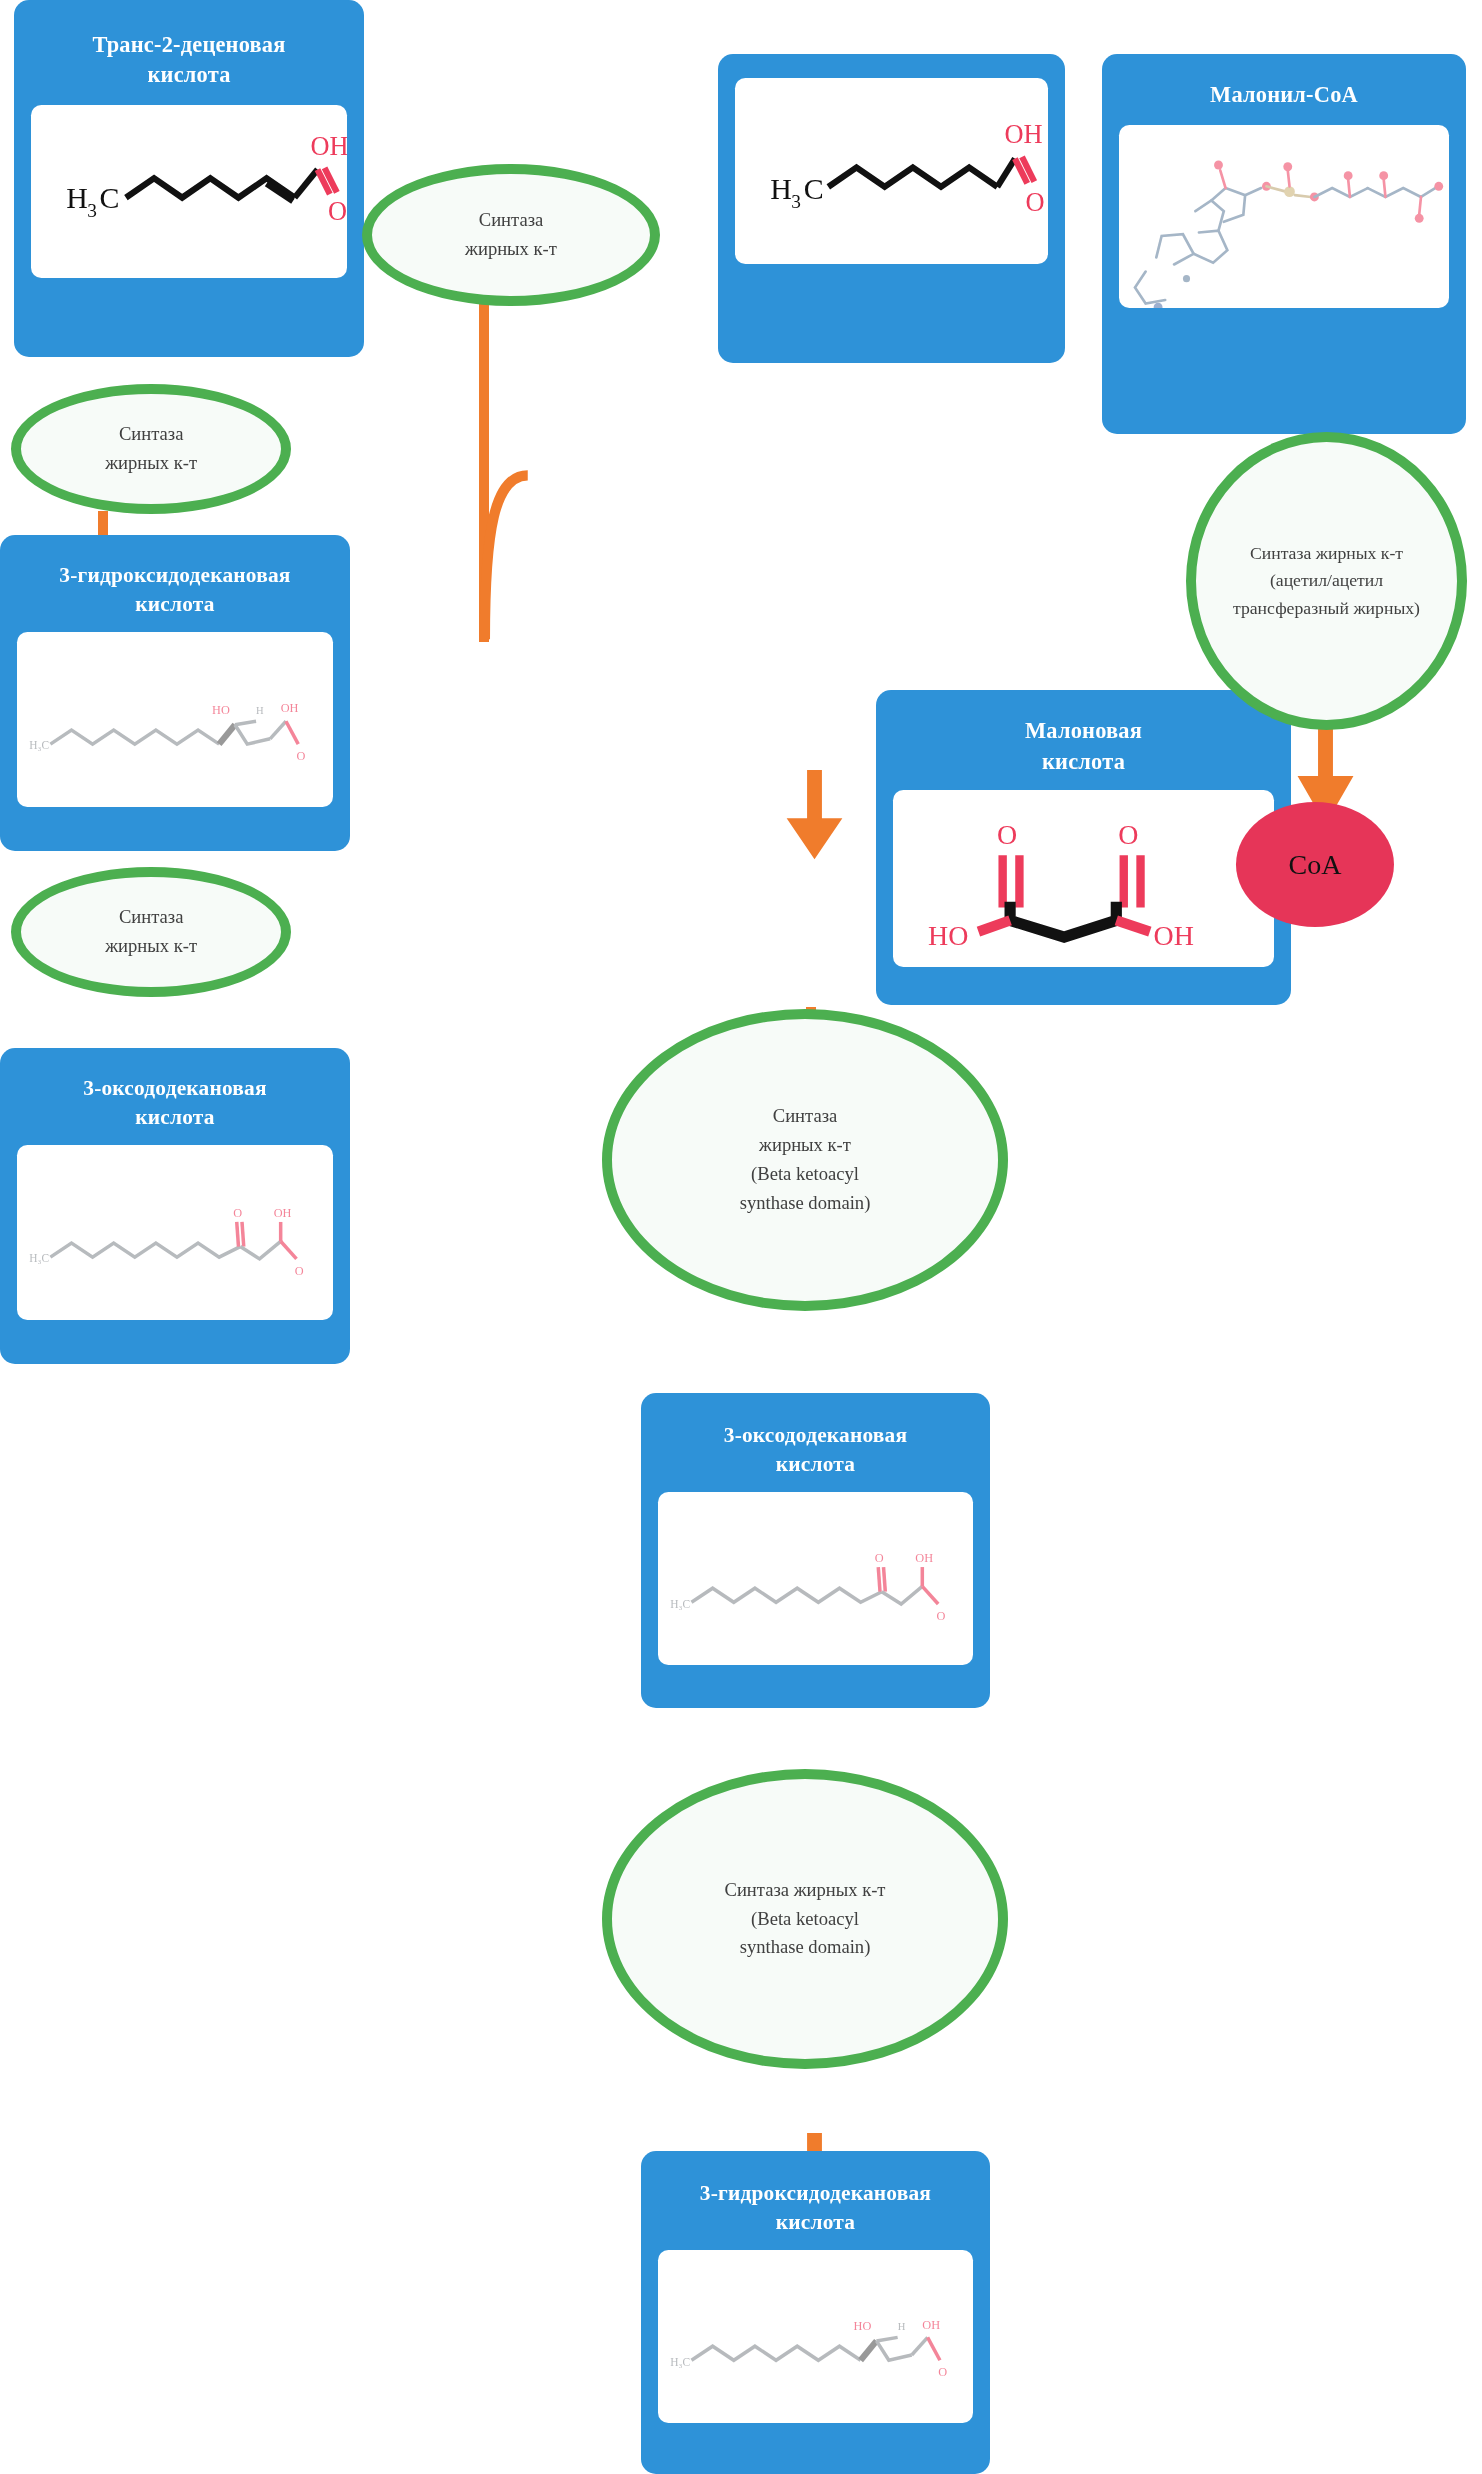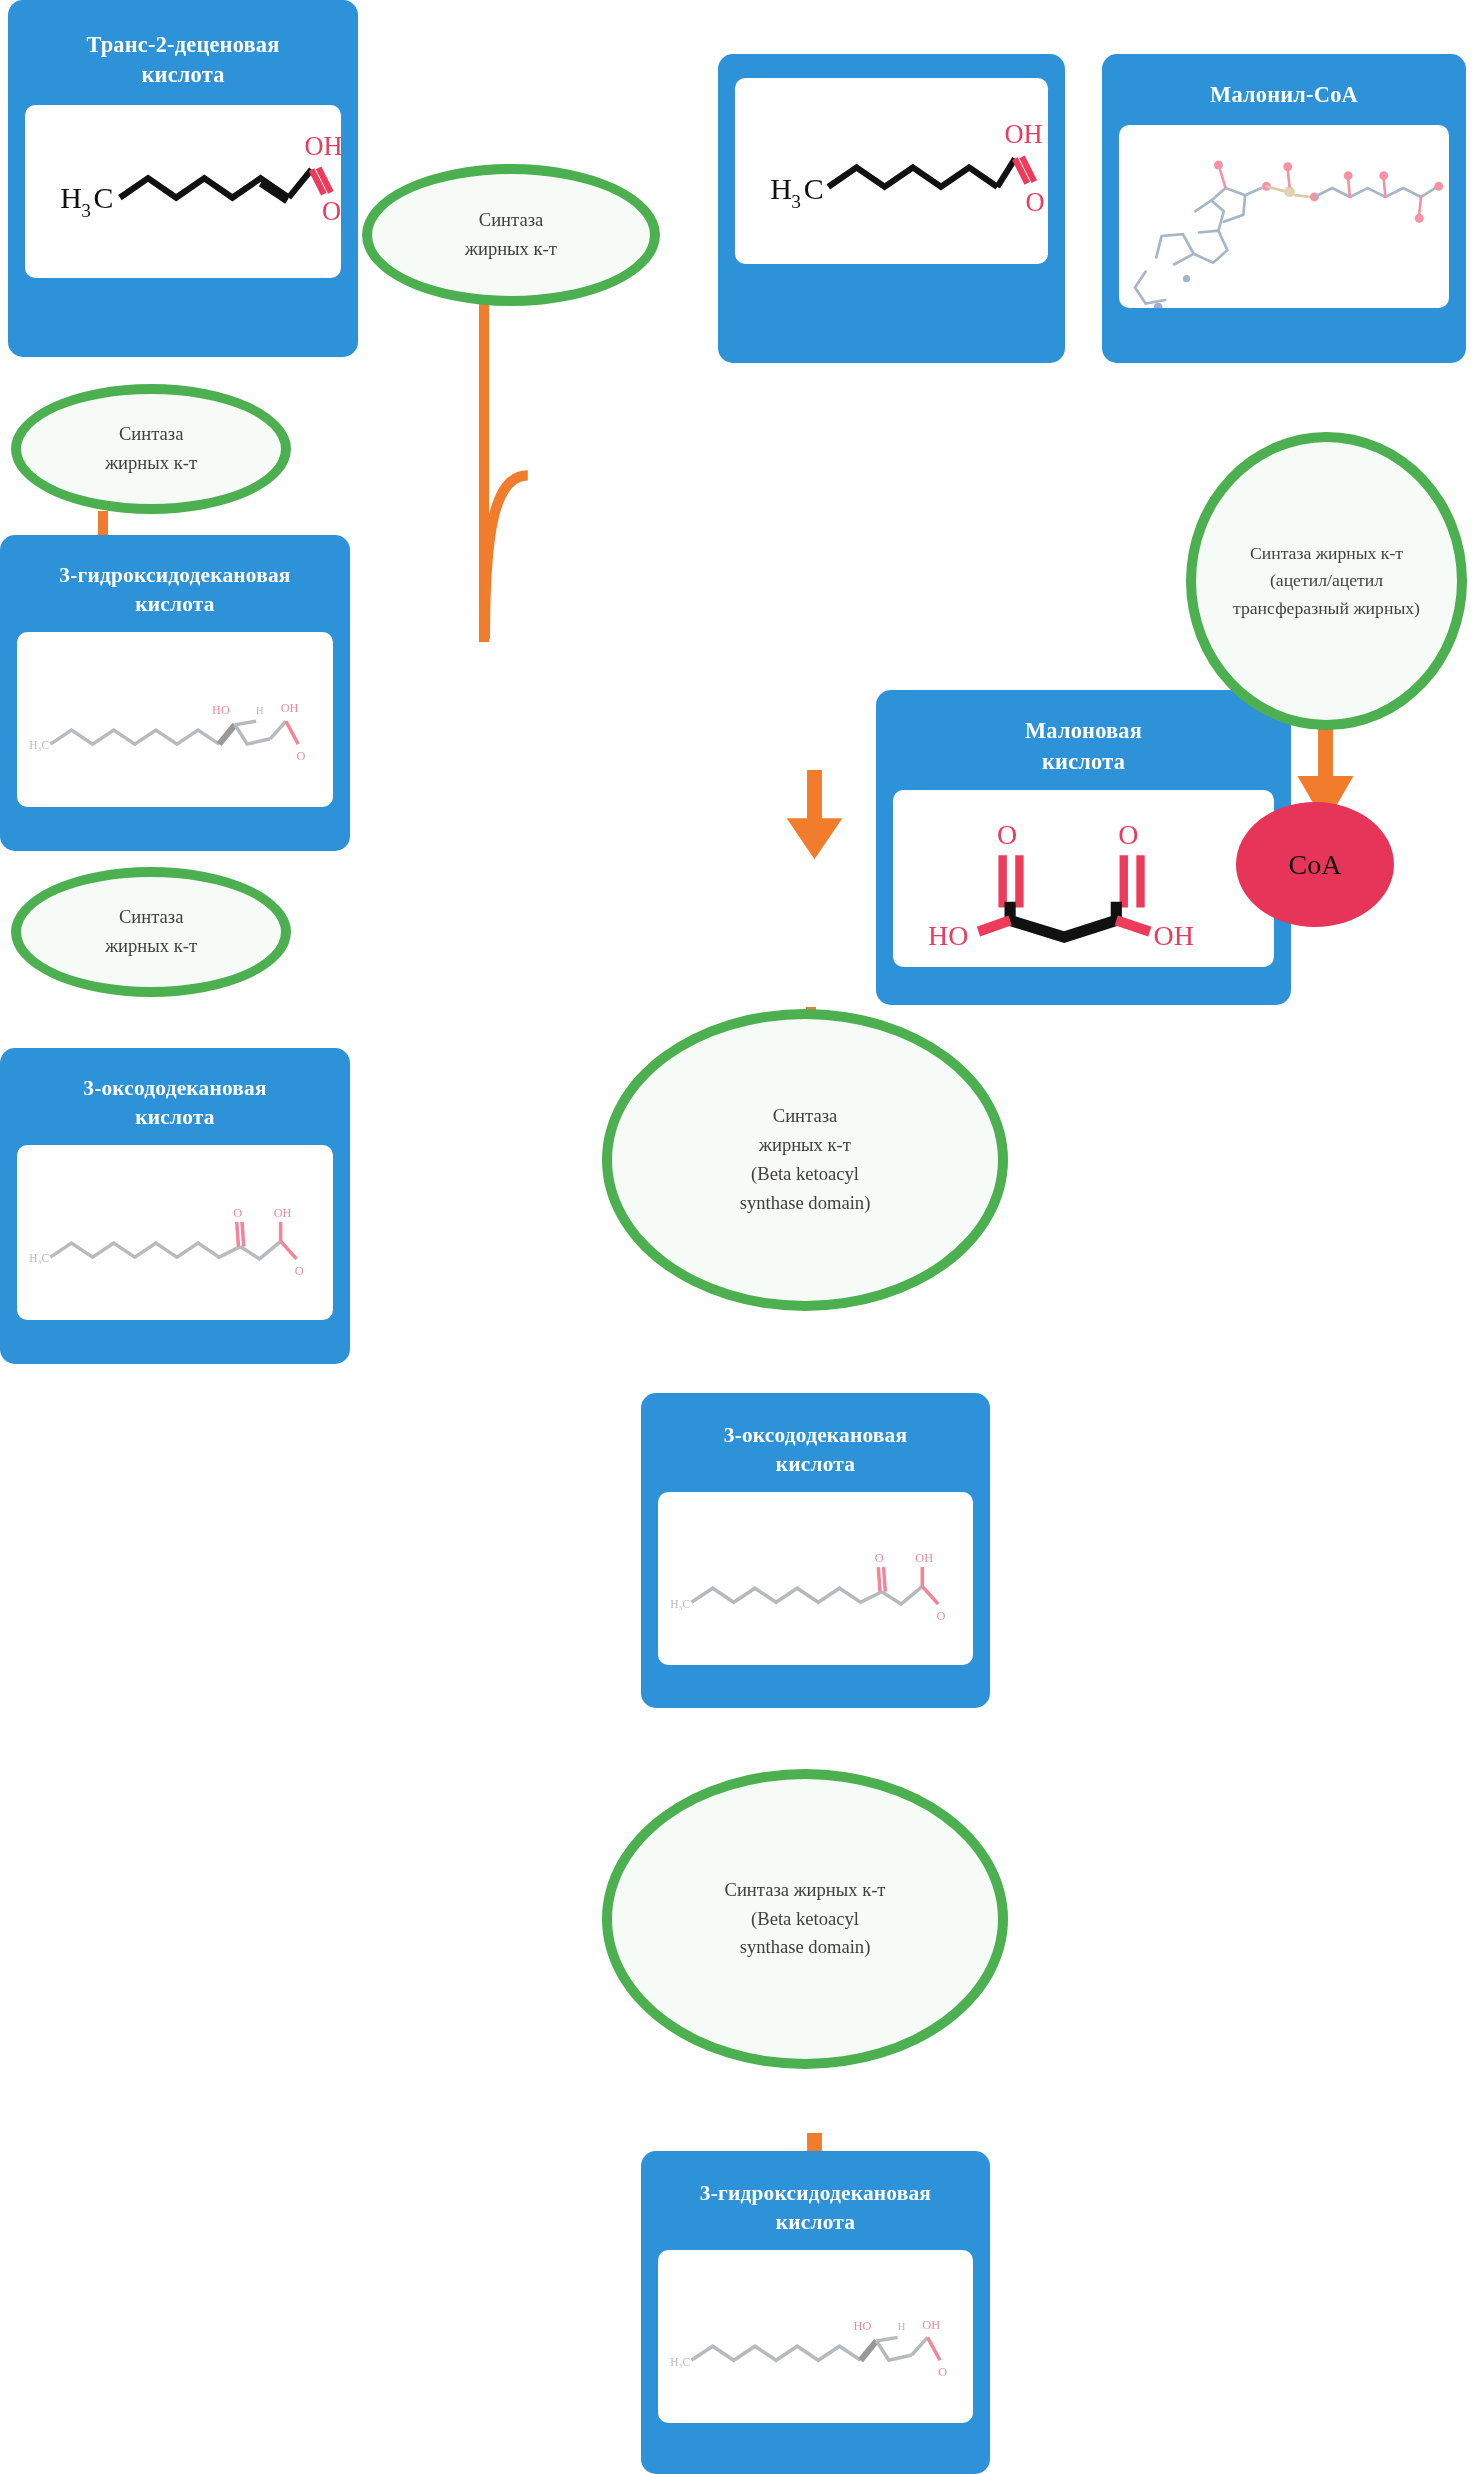--- a/index.html
+++ b/index.html
@@ -91,21 +91,21 @@
   <svg class="svgconn" style="left:781px;top:770px;width:67px;height:91px;" viewBox="0 0 72 98">
     <path d="M28,0 L44,0 L44,52 L66,52 L36,96 L6,52 L28,52 Z" fill="#F07C2C"></path>
   </svg>
 
   <div class="conn" style="left:806px;top:1007px;width:10.3px;height:52px;"></div>
 
   <svg class="svgconn" style="left:781px;top:2133px;width:67px;height:91px;" viewBox="0 0 72 98">
     <path d="M28,0 L44,0 L44,52 L66,52 L36,96 L6,52 L28,52 Z" fill="#F07C2C"></path>
   </svg>
 
-  <div class="card" style="left:8px;top:0px;width:350px;height:357px;">
+  <div class="card" style="left:14px;top:0px;width:350px;height:357px;">
     <div class="card-title" style="font-size:22.4px;padding:20.5px 13px 3.7px;">
       <div>Транс-2-деценовая</div>
       <div>кислота</div>
     </div>
     <div class="card-img" style="height:173px;margin:11.2px 7.5px 0;">
       <svg viewBox="0 0 360 186" preserveAspectRatio="xMidYMid meet">
         <text x="40" y="112" font-family="Liberation Serif, serif" font-size="34" fill="#111">H</text>
         <text x="64" y="122" font-family="Liberation Serif, serif" font-size="22" fill="#111">3</text>
         <text x="78" y="112" font-family="Liberation Serif, serif" font-size="34" fill="#111">C</text>
         <polyline points="108,100 140,78 172,100 204,78 236,100 268,78 300,100" fill="none" stroke="#111" stroke-width="7"></polyline>
@@ -128,21 +128,21 @@
         <polyline points="106,118 138,96 170,118 202,96 234,118 266,96 298,118" fill="none" stroke="#111" stroke-width="7"></polyline>
         <line x1="298" y1="118" x2="318" y2="86" stroke="#111" stroke-width="7"></line>
         <line x1="318" y1="86" x2="332" y2="114" stroke="#ED3B5B" stroke-width="7"></line>
         <line x1="326" y1="84" x2="340" y2="112" stroke="#ED3B5B" stroke-width="7"></line>
         <text x="306" y="68" font-family="Liberation Serif, serif" font-size="30" fill="#ED3B5B">OH</text>
         <text x="330" y="146" font-family="Liberation Serif, serif" font-size="30" fill="#ED3B5B">O</text>
       </svg>
     </div>
   </div>
 
-  <div class="card" style="left:1102px;top:54px;width:364px;height:309px;">
+  <div class="card" style="left:1102px;top:54px;width:364px;height:380px;">
     <div class="card-title" style="font-size:22.4px;padding:17px 9.3px 1.9px;">
       <div>Малонил-CoA</div>
     </div>
     <div class="card-img" style="height:183px;margin:13px 7.5px 0;">
       <svg viewBox="0 0 372 196" preserveAspectRatio="xMidYMid meet">
         <g opacity="0.55" stroke-linecap="round">
           <polyline points="62,152 84,140 72,118 48,120 42,144" fill="none" stroke="#5C7A99" stroke-width="3"></polyline>
           <polyline points="84,140 106,150 122,136 112,114 90,116" fill="none" stroke="#5C7A99" stroke-width="3"></polyline>
           <polyline points="112,114 118,92 104,80 86,92" fill="none" stroke="#5C7A99" stroke-width="3"></polyline>
           <circle cx="76" cy="168" r="4" fill="#5C7A99"></circle>

